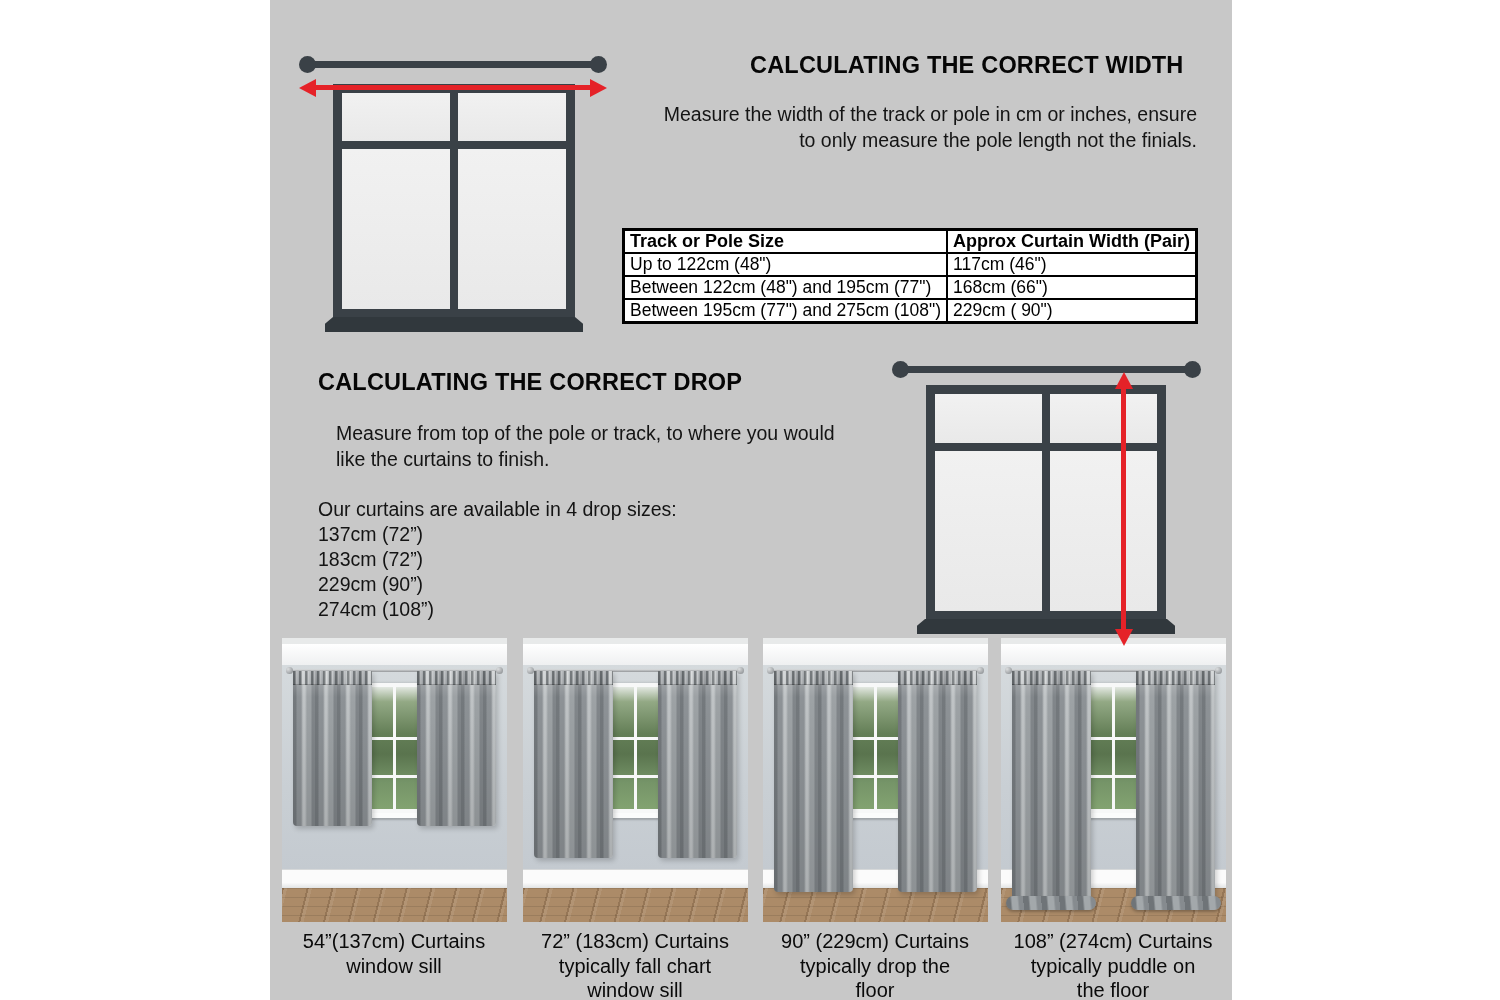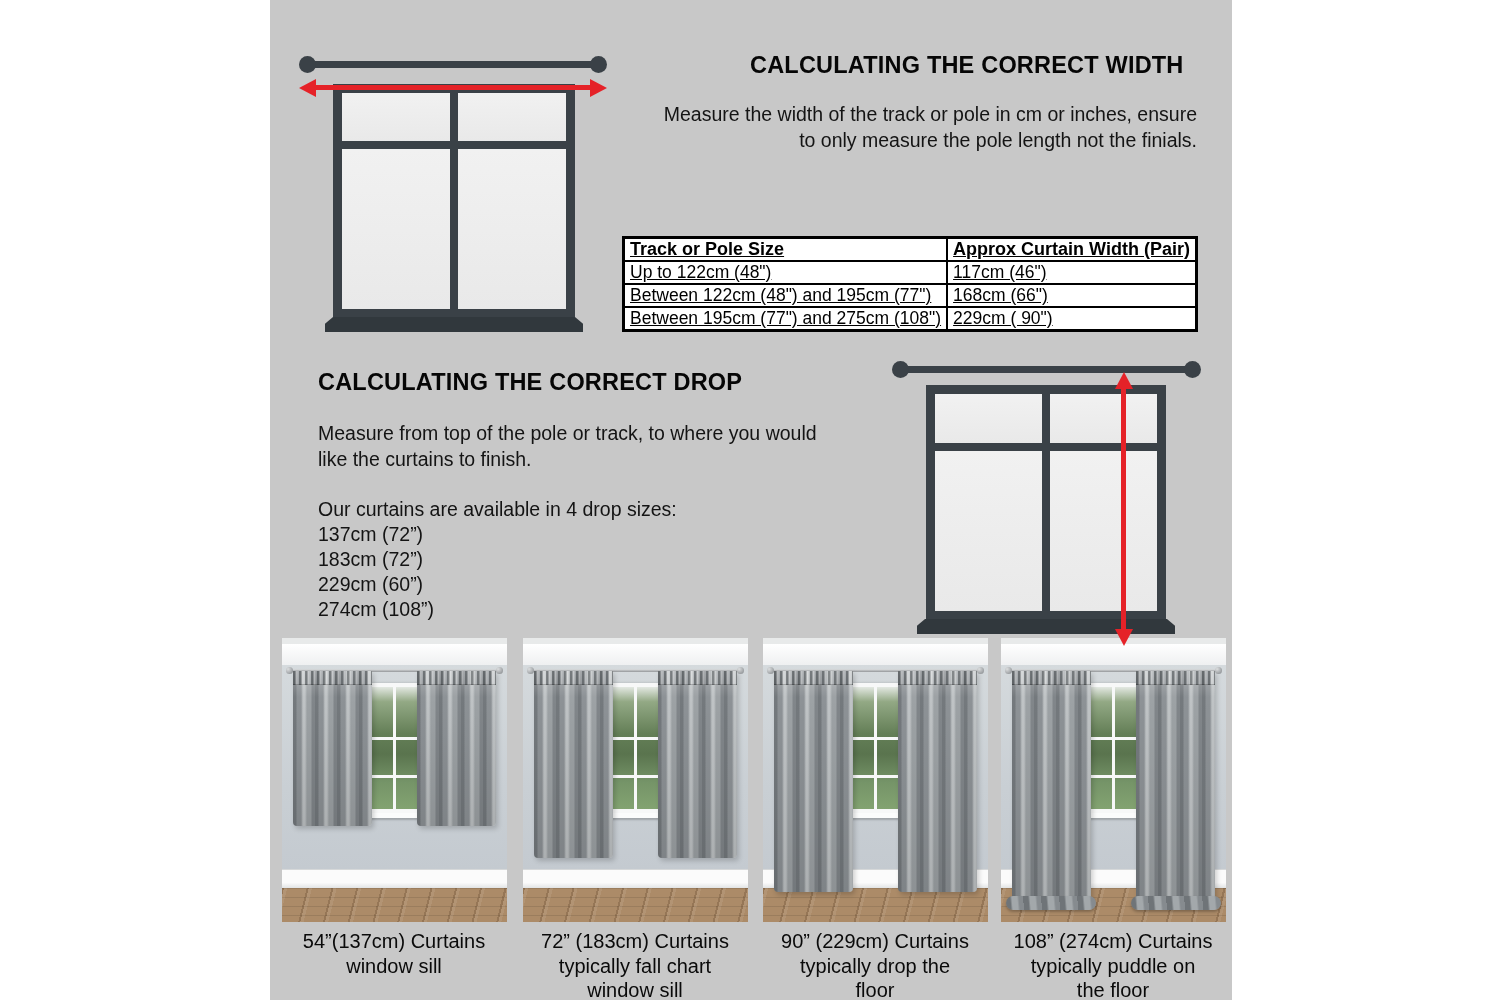--- a/index.html
+++ b/index.html
@@ -7,27 +7,27 @@
          font-family:"Liberation Sans", sans-serif;}
   .panel{position:absolute;left:270px;top:0;width:962px;height:1000px;background:#c8c8c8;}
 
   
   .title{position:absolute;font-weight:bold;font-size:23.5px;line-height:1.1;color:#060606;white-space:nowrap;letter-spacing:.2px;}
   .title-width{left:750px;top:53px;}
   .title-drop{left:318px;top:370px;}
   .body{position:absolute;font-size:19.5px;color:#141414;line-height:25.5px;}
   .para-width{left:620px;top:102px;width:577px;text-align:right;}
   .para-width2{left:620px;top:168px;width:577px;text-align:right;}
-  .para-drop{left:318px;top:421px;width:580px;text-align:left;}
+  .para-drop{left:336px;top:421px;width:580px;text-align:left;}
   .sizes-intro{left:318px;top:497px;}
   .sizes{left:318px;top:522px;line-height:25px;}
 
   
-  .chart{position:absolute;left:622px;top:236px;width:574px;border-collapse:collapse;
-         background:#ffffff;font-size:17.5px;color:#000;border:3px solid #000;text-decoration:underline;}
+  .chart{position:absolute;left:622px;top:228px;width:574px;border-collapse:collapse;
+         background:#ffffff;font-size:17.5px;color:#000;border:3px solid #000;}
   .chart th,.chart td{border:2px solid #000;padding:0 5px;height:21px;text-align:left;white-space:nowrap;}
   .chart th{font-weight:bold;font-size:18px;}
   .chart .c1{width:292px;}
 
   
   .pole{position:absolute;height:7px;background:#3a4147;border-radius:4px;}
   .poleA{left:307px;top:61px;width:291px;}
   .poleB{left:900px;top:366px;width:292px;}
   .ball{position:absolute;width:17px;height:17px;border-radius:50%;background:#3a4147;}
   .ballA-l{left:299px;top:56px;} .ballA-r{left:590px;top:56px;}
@@ -166,21 +166,21 @@
 
   <div class="title title-drop">CALCULATING THE CORRECT DROP</div>
   <div class="body para-drop">
     <div>Measure from top of the pole or track, to where you would</div>
     <div>like the curtains to finish.</div>
   </div>
   <div class="body sizes-intro">Our curtains are available in 4 drop sizes:</div>
   <div class="body sizes">
     <div>137cm (72”)</div>
     <div>183cm (72”)</div>
-    <div>229cm (60”)</div>
+    <div>229cm (90”)</div>
     <div>274cm (108”)</div>
   </div>
 
   <div class="pole poleB"></div>
   <div class="ball ballB-l"></div>
   <div class="ball ballB-r"></div>
   <div class="win winB">
     <div class="pane p-tl"></div>
     <div class="pane p-tr"></div>
     <div class="pane p-bl"></div>

